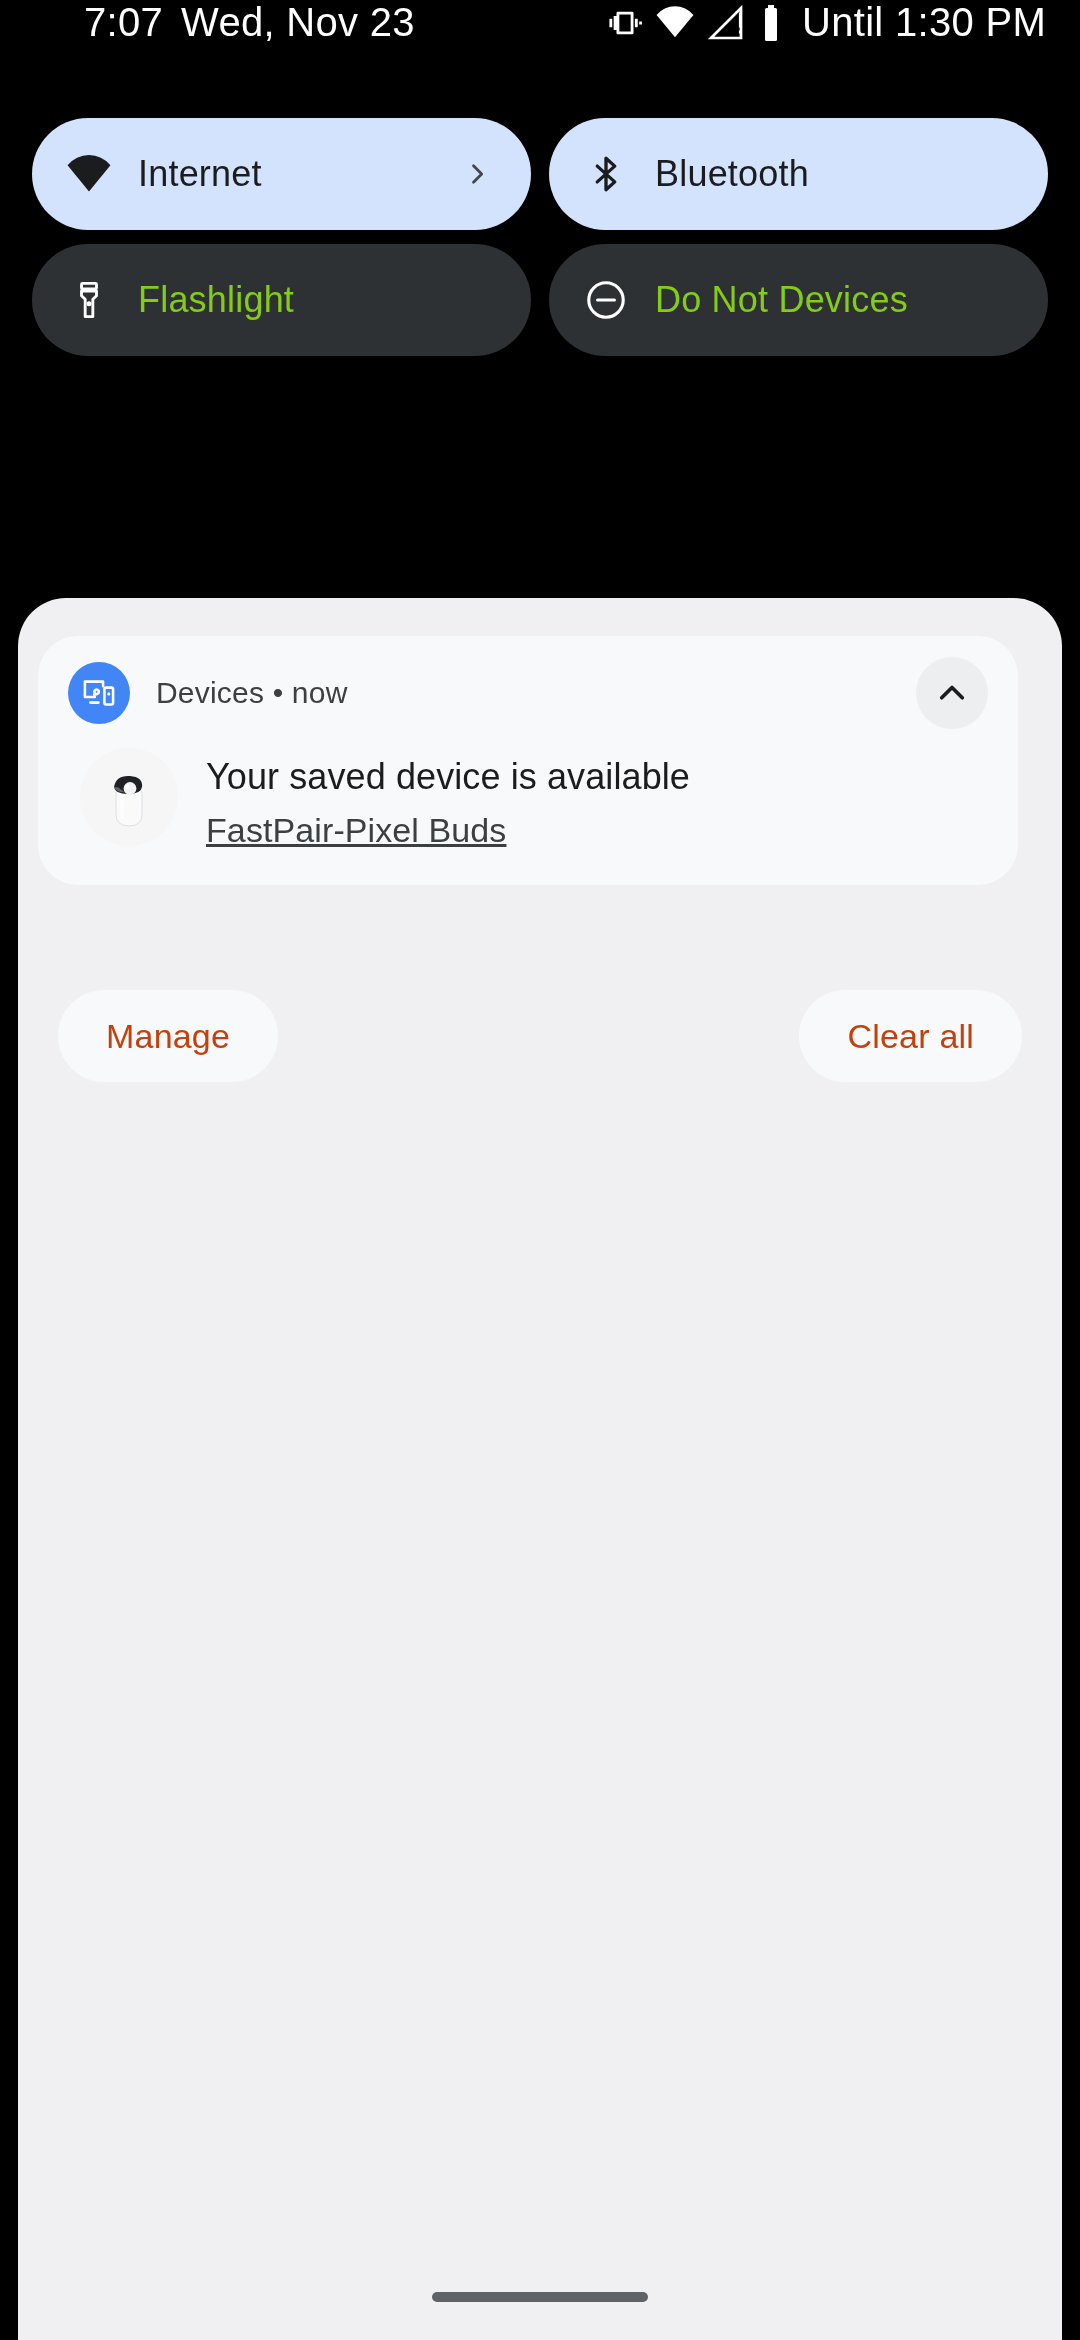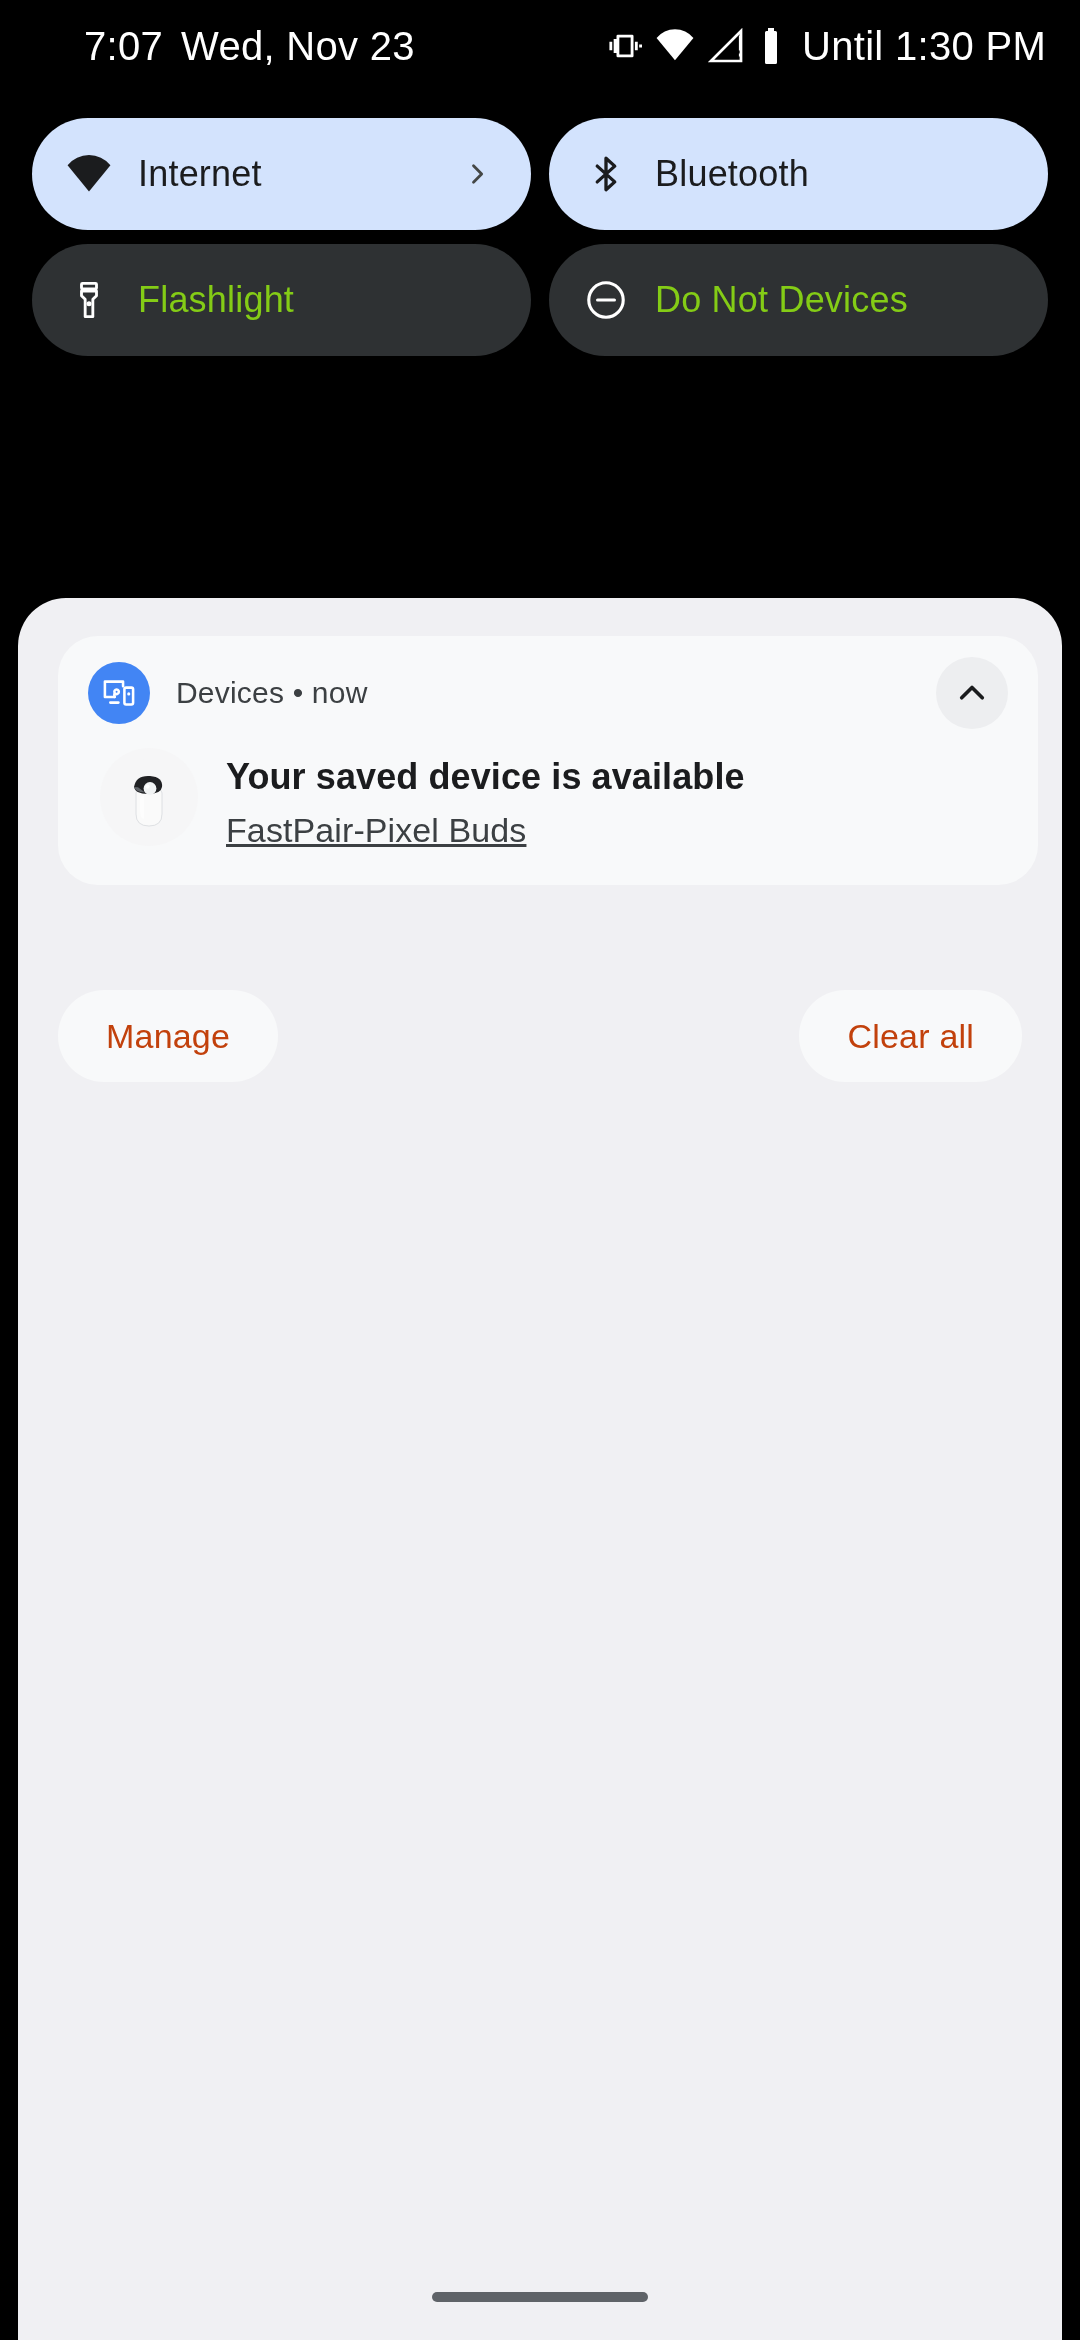--- a/index.html
+++ b/index.html
@@ -8,21 +8,21 @@
     width:1080px; height:2340px;
     background:#000;
     font-family:"Liberation Sans", sans-serif;
     overflow:hidden;
   }
   #screen { position:relative; width:1080px; height:2340px; background:#000; }
 
   
   .statusbar {
     position:absolute; top:0; left:0; width:1080px; height:92px;
-    display:flex; align-items:center; justify-content:space-between;
+    display:flex; align-items:flex-start; justify-content:space-between;
     padding:0 34px 0 84px;
     color:#FFFFFF;
   }
   .sb-left { display:flex; align-items:center; gap:18px; }
   .sb-clock { font-size:40px; font-weight:400; letter-spacing:.3px; }
   .sb-date  { font-size:40px; font-weight:400; letter-spacing:.3px; }
   .sb-right { display:flex; align-items:center; gap:14px; }
   .sb-right svg { display:block; }
   .sb-until { font-size:40px; font-weight:400; margin-left:4px; letter-spacing:.3px; }
 
@@ -49,21 +49,21 @@
   
   .shade {
     position:absolute; left:18px; top:598px;
     width:1044px; height:1742px;
     background:#F0F0F3;
     border-radius:48px 48px 0 0;
   }
 
   
   .notif-card {
-    position:absolute; left:40px; top:38px;
+    position:absolute; left:20px; top:38px;
     width:980px;
     background:#F8F9FA;
     border-radius:40px;
     padding:26px 30px 34px 30px;
   }
   .notif-header { display:flex; align-items:center; height:62px; position:relative; }
   .app-badge {
     width:62px; height:62px; border-radius:50%;
     background:#4285F4; flex:0 0 auto;
     display:flex; align-items:center; justify-content:center;
@@ -82,21 +82,21 @@
 
   .notif-body { display:flex; align-items:flex-start; margin-top:24px; padding-left:12px; }
   .device-art {
     width:98px; height:98px; border-radius:50%;
     background:#F6F6F7; flex:0 0 auto;
     display:flex; align-items:center; justify-content:center;
     position:relative; overflow:hidden;
   }
   .notif-text { margin-left:28px; padding-top:8px; }
   .notif-title {
-    font-size:36px; font-weight:700; color:#1B1C1E; letter-spacing:.1px;
+    font-size:36px; font-weight:400; color:#1B1C1E; letter-spacing:.1px;
     line-height:1.18;
   }
   .notif-sub {
     font-size:34px; font-weight:400; color:#3C4043; letter-spacing:.1px;
     margin-top:12px; line-height:1.18;text-decoration:underline;
   }
 
   
   .shade-footer {
     position:absolute; left:40px; top:392px; width:964px;

